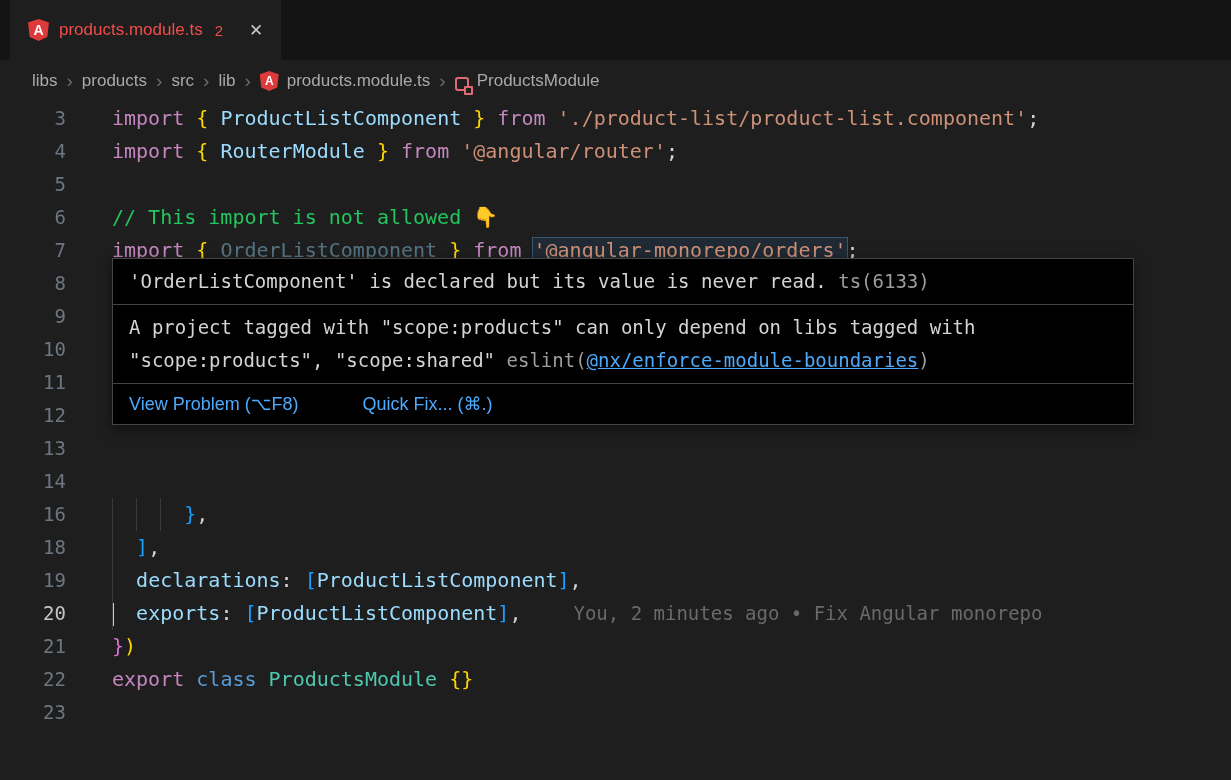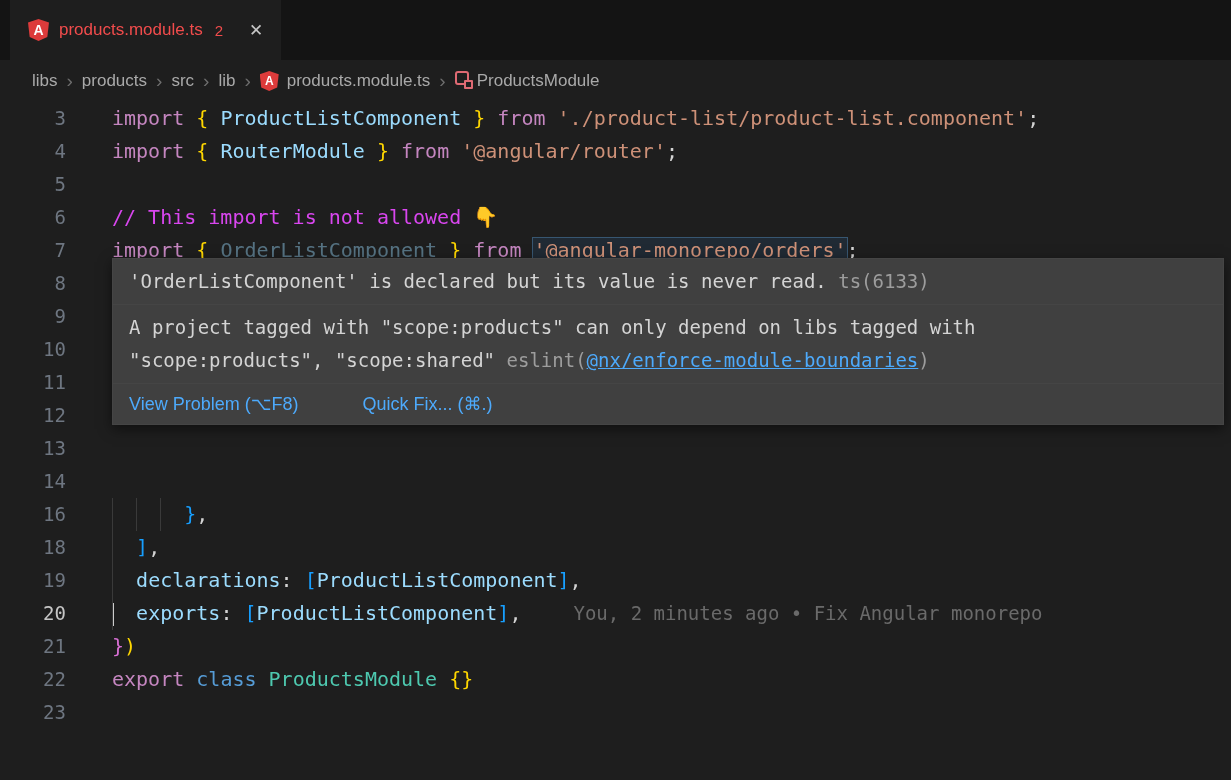--- a/index.html
+++ b/index.html
@@ -21,44 +21,44 @@
   .bc-item .icon-angular{width:19px;height:20px}
   .bc-item .icon-angular::after{font-size:12px;line-height:20px}
   .icon-symbol{width:14px;height:14px;border:2px solid #df6a73;border-radius:3px;display:inline-block;position:relative;flex:none}
   .icon-symbol::after{content:"";position:absolute;width:5px;height:5px;border:2px solid #df6a73;
     background:#1e1e1e;right:-6px;bottom:-6px;border-radius:1px}
 
   
   .breadcrumb{height:42px;display:flex;align-items:center;padding-left:32px;font-size:17px;
     color:#a9a9a9;flex:none;background:#1e1e1e;white-space:nowrap}
   .bc-sep{color:#6e6e6e;font-size:19px;margin:0 9px}
-  .bc-item{display:inline-flex;align-items:flex-start;gap:8px;cursor:pointer}
+  .bc-item{display:inline-flex;align-items:flex-end;gap:8px;cursor:pointer}
 
   
   .editor{flex:1;position:relative;background:#1e1e1e;
     font-family:"DejaVu Sans Mono","Liberation Mono",monospace;font-size:20px;overflow:hidden}
   .code-line{display:flex;height:33px;line-height:33px;white-space:pre}
   .ln{width:90px;padding-right:24px;text-align:right;color:#6e7681;font-size:19px;flex:none;cursor:pointer}
   .code-line.active .ln{color:#c6c6c6}
   .code{padding-left:22px;flex:1}
   .guide{display:inline-block;box-shadow:inset 1px 0 0 #3a3a3a}
   .cursor{display:inline-block;width:2px;height:23px;background:#cccccc;vertical-align:middle;margin-right:-2px}
   .blame{color:#6a6a6a;margin-left:52px;font-size:19px}
 
   .tk-kw{color:#c586c0}.tk-kw2{color:#569cd6}.tk-var{color:#9cdcfe}
-  .tk-str{color:#ce9178}.tk-cmt{color:#d946ef}.tk-cls{color:#4ec9b0}
+  .tk-str{color:#ce9178}.tk-cmt{color:#22c55e}.tk-cls{color:#4ec9b0}
   .tk-b1{color:#ffd700}.tk-b2{color:#da70d6}.tk-b3{color:#179fff}
   .tk-txt{color:#d4d4d4}.tk-dim{color:#9d9d9d}.tk-emoji{color:#ffca28}
   .tk-unusedvar{color:rgba(156,220,254,.45)}
   .tk-link{color:#4daafc;text-decoration:underline;cursor:pointer}
   .sq{text-decoration-line:underline;text-decoration-style:wavy;text-decoration-color:#f14c4c;text-underline-offset:4px}
   .box{background:rgba(38,79,120,.25);outline:1px solid rgba(86,156,214,.45)}
 
   
-  .hover-popup{position:absolute;left:112px;top:156px;width:1112px;background:#404040;
+  .hover-popup{position:absolute;left:112px;top:156px;width:1022px;background:#000000;
     border:1px solid #454545;box-shadow:0 4px 12px rgba(0,0,0,.5);z-index:5}
   .popup-section{padding:6px 16px;line-height:33px;font-size:19px;color:#cccccc;white-space:pre-wrap}
   .popup-section + .popup-section{border-top:1px solid #454545}
   .popup-actions{border-top:1px solid #454545;padding:9px 16px;display:flex;gap:64px;
     font-family:"Liberation Sans",sans-serif;font-size:18px;line-height:22px}
   .popup-action{color:#4daafc;text-decoration:none;cursor:pointer}
 </style>
 </head>
 <body>
 

